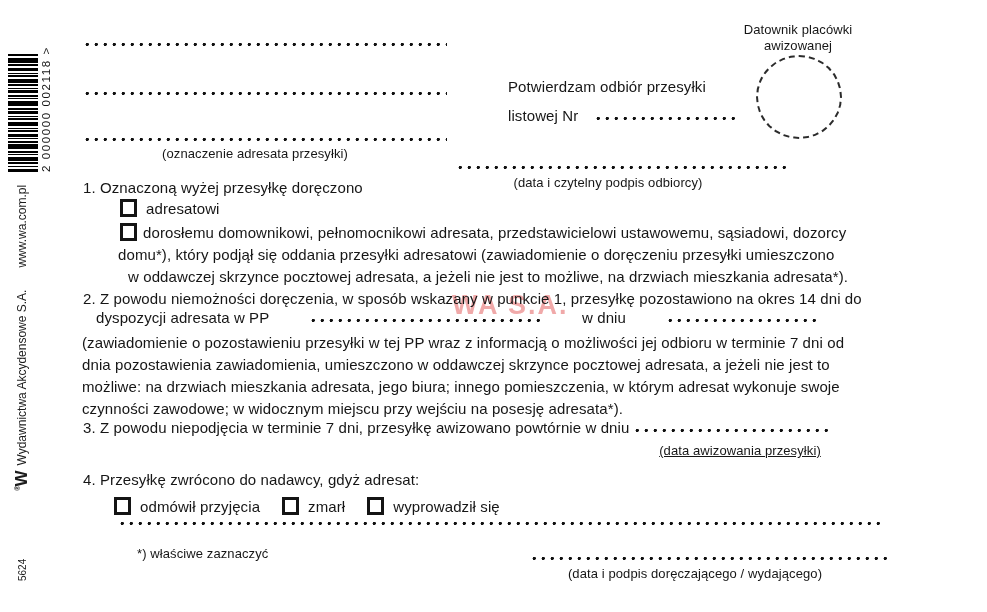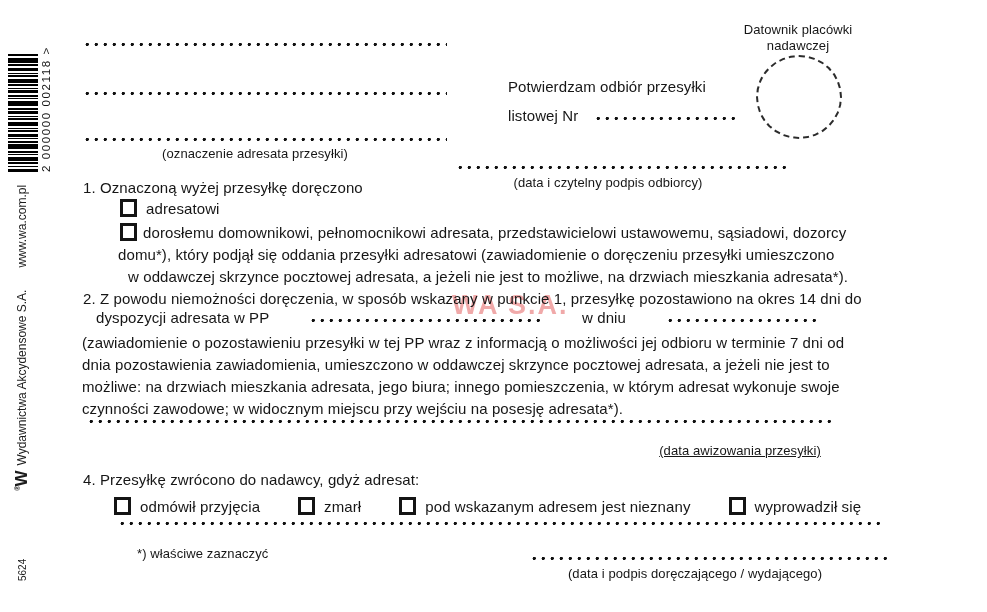--- a/index.html
+++ b/index.html
@@ -109,21 +109,21 @@
     <div class="abs cap center" style="left:75px;top:146px;width:360px;">(oznaczenie adresata przesyłki)</div>
 
     <div class="bl" style="left:508px;top:78px;">Potwierdzam odbiór przesyłki</div>
     <div class="bl rowb" style="left:508px;top:107px;width:236px;gap:12px;">
       <span>listowej Nr</span>
       <span class="dots fill"></span>
     </div>
 
     <div class="abs cap center" style="left:733px;top:22px;width:130px;line-height:1.25;">
       <span>Datownik placówki</span><br>
-      <span>nadawczej</span>
+      <span>awizowanej</span>
     </div>
     <div class="abs stamp-circle" style="left:756px;top:55px;width:82px;height:80px;"></div>
 
     <div class="abs dots" style="left:458px;top:165px;width:328px;"></div>
     <div class="abs cap center" style="left:478px;top:175px;width:260px;">(data i czytelny podpis odbiorcy)</div>
 
     <div class="bl" style="left:83px;top:179px;">1. Oznaczoną wyżej przesyłkę doręczono</div>
     <div class="bl row" style="left:120px;top:199px;gap:9px;">
       <span class="cb"></span>
       <span>adresatowi</span>
@@ -141,37 +141,34 @@
       <span class="dots fill"></span>
       <span>w dniu</span>
       <span class="dots fixed" style="width:150px;margin-left:6px;"></span>
     </div>
     <div class="bl" style="left:82px;top:334px;">(zawiadomienie o pozostawieniu przesyłki w tej PP wraz z informacją o możliwości jej odbioru w terminie 7 dni od</div>
     <div class="bl" style="left:82px;top:356px;">dnia pozostawienia zawiadomienia, umieszczono w oddawczej skrzynce pocztowej adresata, a jeżeli nie jest to</div>
     <div class="bl" style="left:82px;top:378px;">możliwe: na drzwiach mieszkania adresata, jego biura; innego pomieszczenia, w którym adresat wykonuje swoje</div>
     <div class="bl" style="left:82px;top:400px;">czynności zawodowe; w widocznym miejscu przy wejściu na posesję adresata*).</div>
 
     <div class="bl rowb" style="left:83px;top:419px;width:755px;">
+      <span>3. Z powodu niepodjęcia w terminie 7 dni, przesyłkę awizowano powtórnie w dniu</span>
       <span class="dots fill"></span>
     </div>
     <div class="abs cap center" style="left:640px;top:443px;width:200px;text-decoration:underline;">(data awizowania przesyłki)</div>
 
     <div class="bl" style="left:83px;top:471px;">4. Przesyłkę zwrócono do nadawcy, gdyż adresat:</div>
-    <div class="bl row" style="left:114px;top:497px;gap:38px;">
+    <div class="bl row" style="left:114px;top:497px;gap:22px;">
       <span class="cbgroup">
         <span class="cb"></span>
         <span>odmówił przyjęcia</span>
       </span>
       <span class="cbgroup">
         <span class="cb"></span>
         <span>zmarł</span>
-      </span>
-      <span class="cbgroup">
-        <span class="cb"></span>
-        <span>pod wskazanym adresem jest nieznany</span>
       </span>
       <span class="cbgroup">
         <span class="cb"></span>
         <span>wyprowadził się</span>
       </span>
     </div>
     <div class="bl rowb" style="left:114px;top:521px;width:776px;">
       <span class="dots fill"></span>
     </div>
     <div class="abs cap" style="left:137px;top:546px;">*) właściwe zaznaczyć</div>

